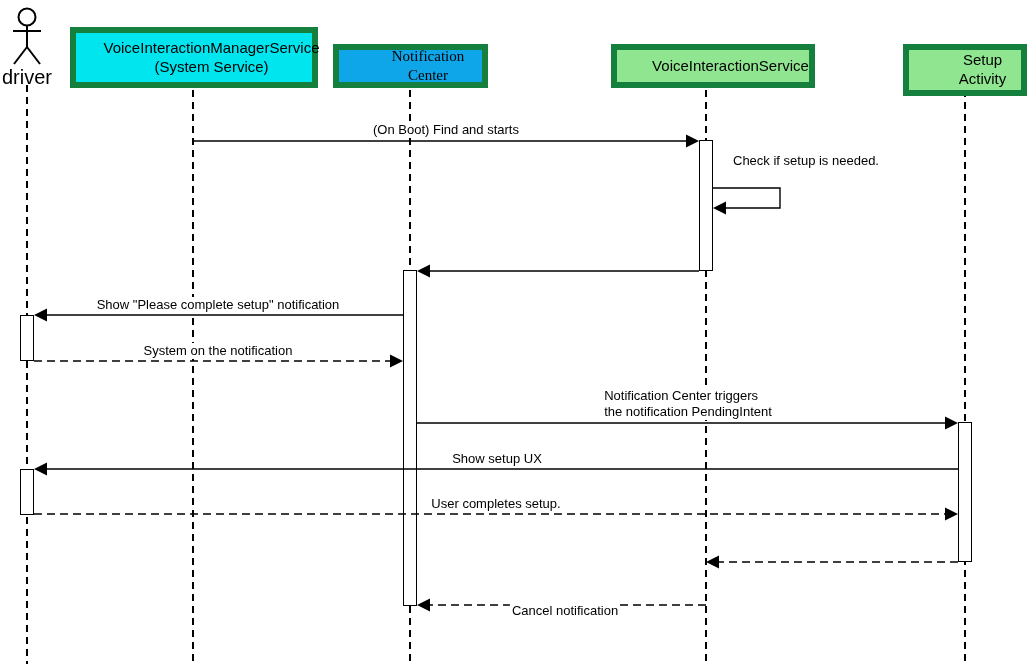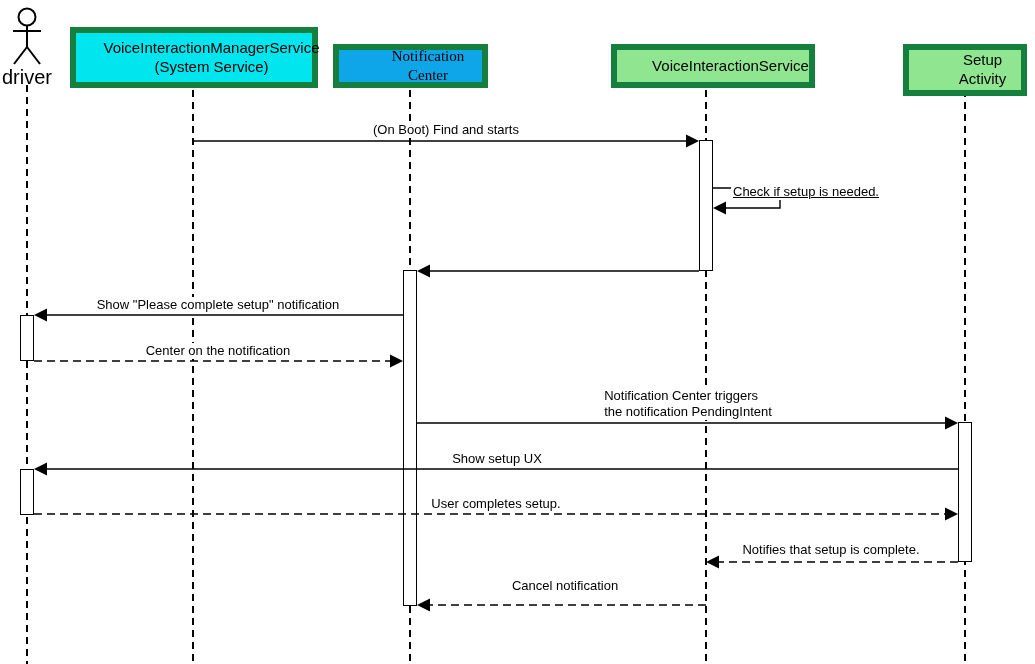--- a/index.html
+++ b/index.html
@@ -149,23 +149,22 @@
       <line x1="958" y1="562" x2="718" y2="562" stroke="#000" stroke-width="1.4" stroke-dasharray="8,5"></line>
       <polygon points="706,562 719,555.5 719,568.5" fill="#000"></polygon>
     </g>
     <g>
       <line x1="706" y1="605" x2="429" y2="605" stroke="#000" stroke-width="1.4" stroke-dasharray="8,5"></line>
       <polygon points="417,605 430,598.5 430,611.5" fill="#000"></polygon>
     </g>
   </svg>
 
   <div class="msg-label centered" style="left:446px; top:122px;text-align:right;">(On Boot) Find and starts</div>
-  <div class="msg-label" style="left:731px; top:184px;text-decoration:underline;">Check if setup is needed.</div>
+  <div class="msg-label" style="left:731px; top:153px;">Check if setup is needed.</div>
   <div class="msg-label centered" style="left:218px; top:297px;">Show "Please complete setup" notification</div>
-  <div class="msg-label centered" style="left:218px; top:343px;">Center on the notification</div>
+  <div class="msg-label centered" style="left:218px; top:343px;">System on the notification</div>
   <div class="msg-label centered-leftalign" style="left:688px; top:388px;">Notification Center triggers
 the notification PendingIntent</div>
   <div class="msg-label centered" style="left:497px; top:451px;">Show setup UX</div>
   <div class="msg-label centered" style="left:496px; top:496px;">User completes setup.</div>
-  <div class="msg-label centered" style="left:831px; top:542px;">Notifies that setup is complete.</div>
-  <div class="msg-label centered" style="left:565px; top:578px;">Cancel notification</div>
+  <div class="msg-label centered" style="left:565px; top:603px;">Cancel notification</div>
 
 </div>
 
 </body></html>

